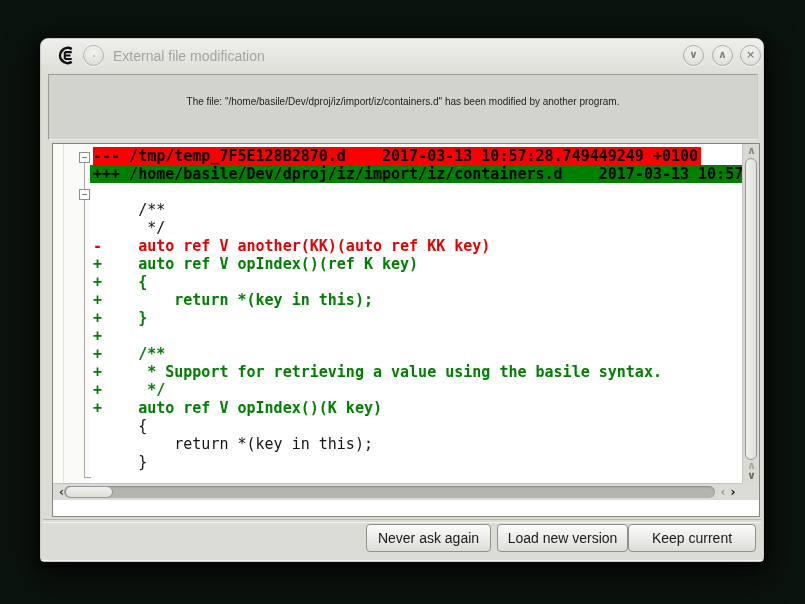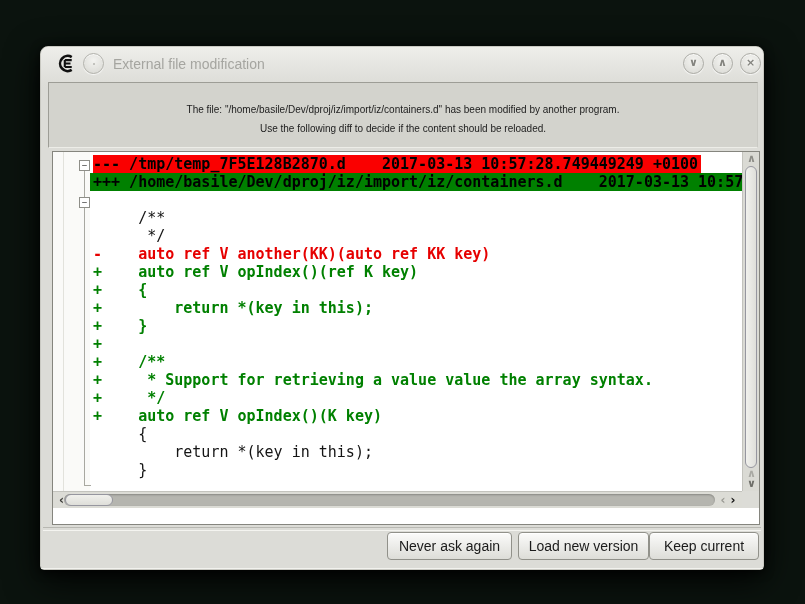--- a/index.html
+++ b/index.html
@@ -3,21 +3,21 @@
 <meta charset="utf-8">
 <style>
   html,body{margin:0;padding:0;}
   body{
     width:805px;height:604px;overflow:hidden;position:relative;
     background:#0b130e;
     font-family:"Liberation Sans",sans-serif;
   }
   
   .window{
-    position:absolute;left:40px;top:46px;width:724px;height:524px;
+    position:absolute;left:40px;top:38px;width:724px;height:524px;
     background:linear-gradient(#e9e9e4,#dcdcd7 40px,#dcdcd7);
     border:1px solid #c9c9c2;
     border-radius:8px 8px 4px 4px;
     box-shadow:0 10px 34px rgba(0,0,0,.9),0 2px 10px rgba(0,0,0,.7);
     box-sizing:border-box;
   }
   .window::after{content:"";position:absolute;left:0;right:0;bottom:0;height:1px;background:#f2f2ee;border-radius:0 0 4px 4px;}
   
   .titlebar{position:absolute;left:0;top:0;right:0;height:34px;
     background:linear-gradient(#eeeeea,#dedeD9);border-radius:7px 7px 0 0;}
@@ -105,25 +105,24 @@
   
   .groove{position:absolute;left:2px;right:2px;top:480px;height:2px;
     border-top:1px solid #b8b8b2;border-bottom:1px solid #f4f4f0;}
   .btn{
     position:absolute;top:485px;height:28px;box-sizing:border-box;
     background:linear-gradient(#fbfbfa,#dddDD8);
     border:1px solid #91918a;border-radius:4px;
     font-size:14px;color:#1b1b1b;text-align:center;line-height:26px;
     box-shadow:inset 0 1px 0 rgba(255,255,255,.9);
     font-family:"Liberation Sans",sans-serif;
-    margin-left:21px;
   }
   .btn-never{left:325px;width:125px;}
   .btn-load{left:456px;width:131px;}
-  .btn-keep{left:587px;width:110px;}
+  .btn-keep{left:587px;width:128px;}
 </style>
 </head>
 <body>
 
 <div class="window">
 
   <div class="titlebar">
     <span class="app-logo">
       <svg viewBox="0 0 20 20" width="19" height="19">
         <path d="M15.5 3.2 A 8 8 0 1 0 15.5 16.8" fill="none" stroke="#111" stroke-width="2.8"></path>
@@ -132,21 +131,20 @@
     </span>
     <span class="menu-btn"></span>
     <span class="win-title">External file modification</span>
     <span class="tb-btn tb-min"><span>∨</span></span>
     <span class="tb-btn tb-max"><span>∧</span></span>
     <span class="tb-btn tb-close"><span>×</span></span>
   </div>
 
   <div class="msg-panel">
     <div>The file: "/home/basile/Dev/dproj/iz/import/iz/containers.d" has been modified by another program.</div>
-    <div>Use the following diff to decide if the content should be reloaded.</div>
   </div>
 
   <div class="diff-frame">
     <div class="fold-gutter">
       <div class="sep"></div>
       <div class="fold-line fl-1"></div>
       <div class="fold-line fl-2"></div>
       <div class="fl-tick"></div>
       <div class="fold-box fb-1">−</div>
       <div class="fold-box fb-2">−</div>
@@ -158,21 +156,21 @@
         <div class="drow hunk"><span class="txt">@@ -5117,7 +5117,15 @@</span></div>
         <div class="drow context"><span class="txt">     /**</span></div>
         <div class="drow context"><span class="txt">      */</span></div>
         <div class="drow minus"><span class="txt">-    auto ref V another(KK)(auto ref KK key)</span></div>
         <div class="drow plus"><span class="txt">+    auto ref V opIndex()(ref K key)</span></div>
         <div class="drow plus"><span class="txt">+    {</span></div>
         <div class="drow plus"><span class="txt">+        return *(key in this);</span></div>
         <div class="drow plus"><span class="txt">+    }</span></div>
         <div class="drow plus"><span class="txt">+</span></div>
         <div class="drow plus"><span class="txt">+    /**</span></div>
-        <div class="drow plus"><span class="txt">+     * Support for retrieving a value value the array syntax.</span></div>
+        <div class="drow plus"><span class="txt">+     * Support for retrieving a value using the basile syntax.</span></div>
         <div class="drow plus"><span class="txt">+     */</span></div>
         <div class="drow plus"><span class="txt">+    auto ref V opIndex()(K key)</span></div>
         <div class="drow context"><span class="txt">     {</span></div>
         <div class="drow context"><span class="txt">         return *(key in this);</span></div>
         <div class="drow context"><span class="txt">     }</span></div>
       </div>
 
     <div class="vscroll">
       <div class="arrow va-top">∧</div>
       <div class="vthumb"></div>

